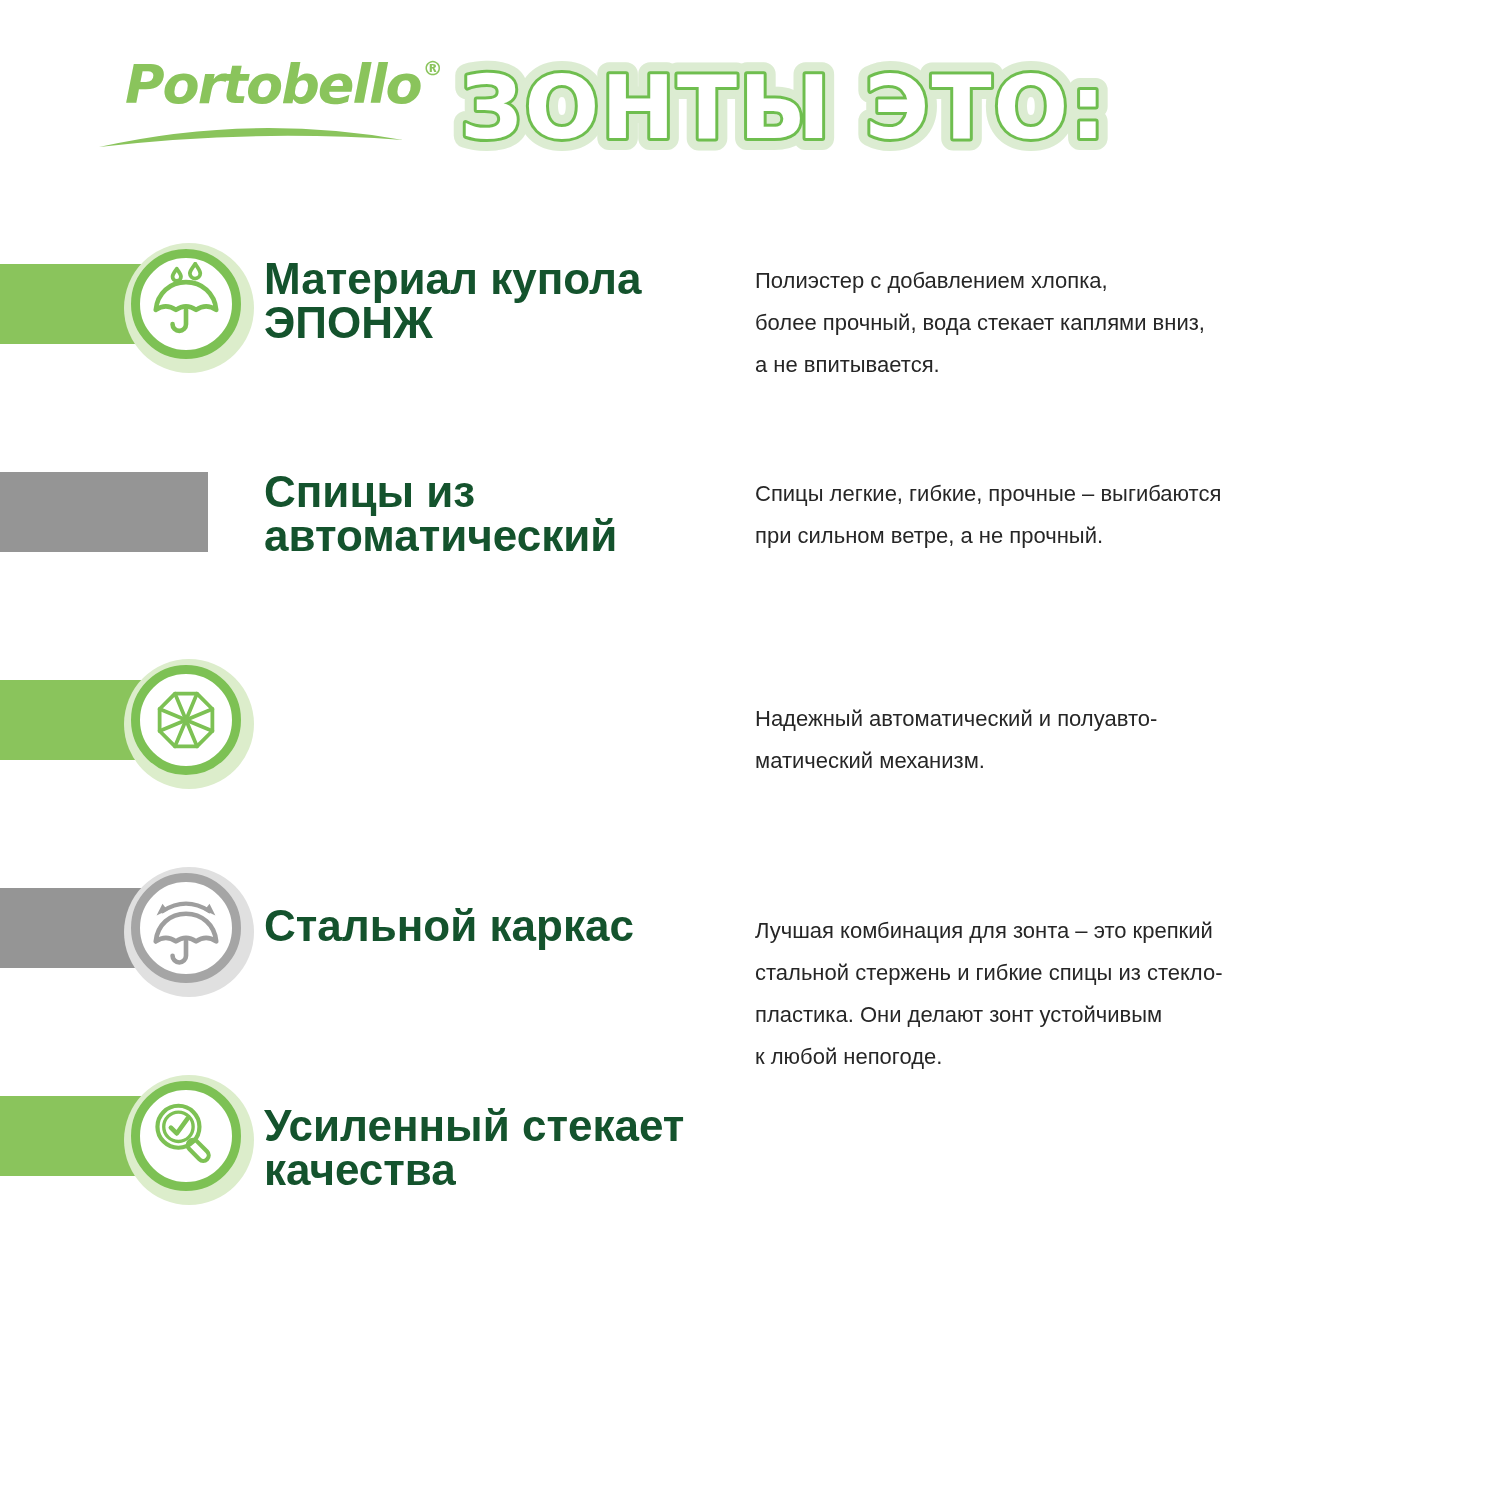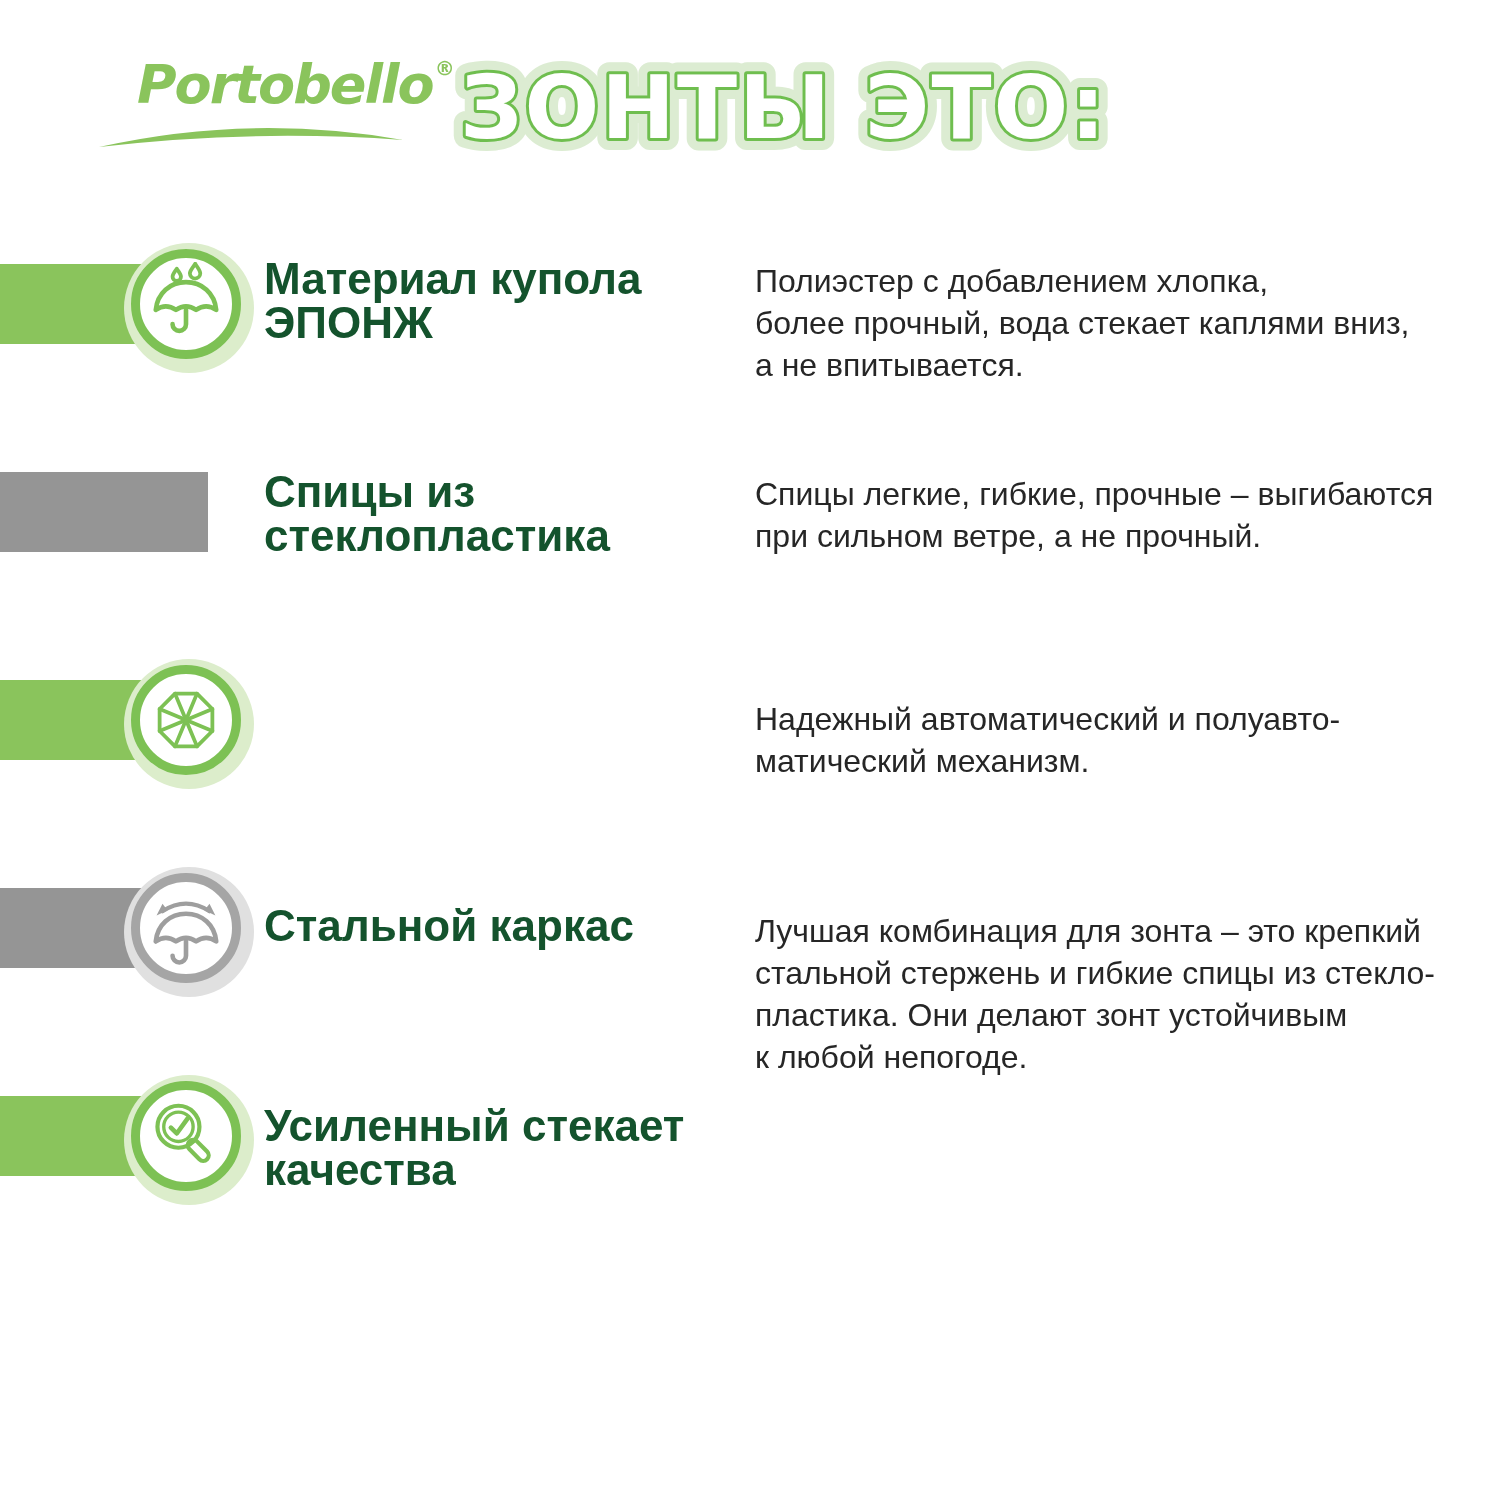--- a/index.html
+++ b/index.html
@@ -6,21 +6,21 @@
   #canvas{
     position:relative;width:1500px;height:1500px;background:#ffffff;overflow:hidden;
     font-family:"Liberation Sans", sans-serif;
   }
 
   
   .logo{position:absolute;left:95px;top:58px;width:320px;}
   .logo-text{
     font-family:"DejaVu Sans", sans-serif;
     font-size:54px;font-weight:bold;font-style:italic;
-    color:#8ac45c;letter-spacing:-2px;margin-left:42px;line-height:1;
+    color:#8ac45c;letter-spacing:-2px;margin-left:30px;line-height:1;
     white-space:nowrap;
   }
   .logo-reg{font-size:20px;vertical-align:28px;letter-spacing:0;margin-left:2px;}
   .logo-swoosh{position:absolute;left:0px;top:62px;}
 
   .headline{position:absolute;left:458px;top:42px;width:700px;height:130px;}
   .headline svg{overflow:visible;}
   .headline text{
     font-family:"DejaVu Sans", sans-serif;
     font-weight:bold;font-size:88px;letter-spacing:2px;
@@ -45,21 +45,21 @@
     text-align:center;letter-spacing:0.5px;white-space:pre-line;
   }
 
   .row-title{
     position:absolute;left:264px;width:480px;
     font-size:44px;line-height:44px;font-weight:bold;color:#14532d;
     white-space:pre-line;
   }
   .row-desc{
     position:absolute;left:755px;width:720px;
-    font-size:32px;line-height:42px;font-weight:normal;color:#262626;
+    font-size:22px;line-height:42px;font-weight:normal;color:#262626;
     white-space:pre-line;
   }
 
   .icon-svg{display:block;}
 </style>
 </head>
 <body>
 
 <div id="canvas">
 
@@ -87,21 +87,21 @@
     </svg>
   </div>
   <div class="row-title" style="top:257px">Материал купола
 ЭПОНЖ</div>
   <div class="row-desc" style="top:260px">Полиэстер с добавлением хлопка,
 более прочный, вода стекает каплями вниз,
 а не впитывается.</div>
 
   <div class="row-bar bar-gray" style="top:472px"></div>
   <div class="row-title" style="top:470px">Спицы из
-стеклопластика</div>
+автоматический</div>
   <div class="row-desc" style="top:473px">Спицы легкие, гибкие, прочные – выгибаются
 при сильном ветре, а не прочный.</div>
 
   <div class="row-bar bar-green" style="top:680px"></div>
   <div class="badge-circle circle-green" style="top:665px">
     <svg class="icon-svg" width="84" height="84" viewBox="0 0 100 100" fill="none" stroke="#7dc154" stroke-width="4.5" stroke-linecap="round" stroke-linejoin="round">
       <polygon points="81.4,63.1 63.1,81.4 36.9,81.4 18.6,63.1 18.6,36.9 36.9,18.6 63.1,18.6 81.4,36.9"></polygon>
       <line x1="50" y1="50" x2="81.4" y2="63.1"></line>
       <line x1="50" y1="50" x2="63.1" y2="81.4"></line>
       <line x1="50" y1="50" x2="36.9" y2="81.4"></line>

